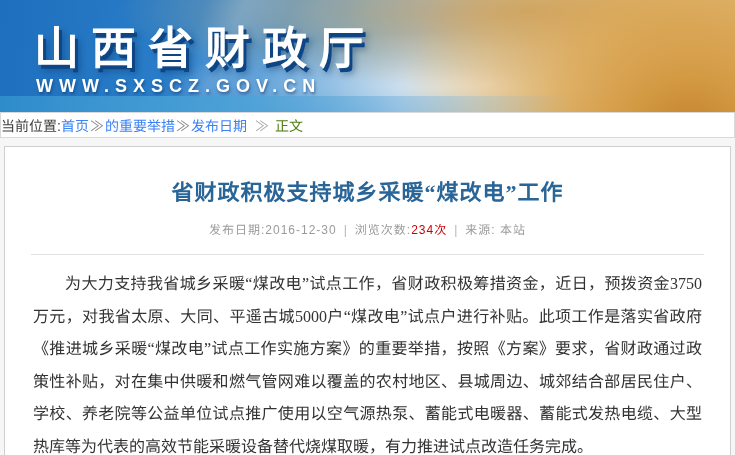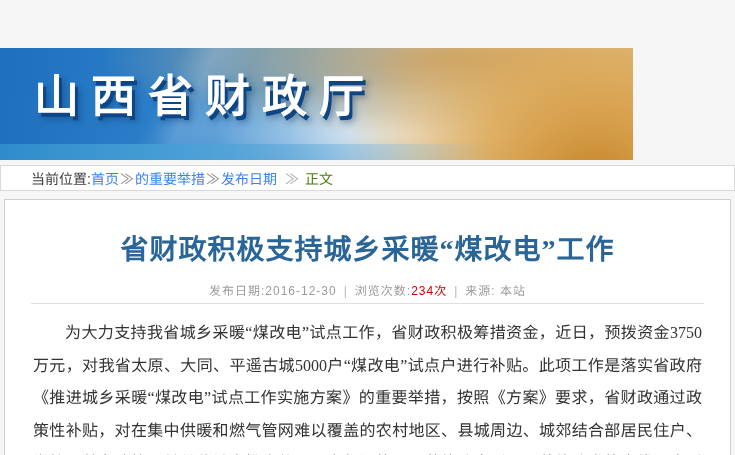--- a/index.html
+++ b/index.html
@@ -7,28 +7,27 @@
   body {
     width: 735px; height: 455px;
     background: #f6f6f6;
     font-family: "Liberation Sans", sans-serif;
     overflow: hidden;
   }
 
   
   .banner {
     position: relative;
-    width: 633px; height: 112px;
+    width: 735px; height: 112px;
     background:
       radial-gradient(circle at 94% 130%, #c07f28 0%, #d49a44 10%, rgba(219,166,82,0.85) 20%, rgba(219,166,82,0) 42%),
       radial-gradient(ellipse at 72% 10%, rgba(196,156,96,0.85) 0%, rgba(210,180,130,0.5) 28%, rgba(210,180,130,0) 55%),
       radial-gradient(ellipse at 66% 75%, rgba(255,255,255,0.8) 0%, rgba(255,255,255,0) 45%),
       linear-gradient(97deg, #1e6fbd 0%, #2c80ca 28%, #4d97d3 46%, #8fb7d6 57%, #c9d2cc 66%, #e7dcc2 80%, #f4ecd9 92%, #eadbb8 100%);
     overflow: hidden;
-    margin-top: 48px;
   }
   .banner::before {
     content: "";
     position: absolute; left: 0; top: 0; width: 60%; height: 100%;
     background: linear-gradient(115deg, rgba(255,255,255,0) 42%, rgba(255,255,255,0.16) 50%, rgba(255,255,255,0) 60%);
     pointer-events: none;
   }
   .banner::after {
     content: "";
     position: absolute; left: 0; bottom: 0; width: 100%; height: 16px;
@@ -45,51 +44,49 @@
   .site-url {
     position: absolute; left: 36px; top: 76px;
     font-size: 18px; font-weight: bold;
     letter-spacing: 6px; color: #ffffff;
     text-shadow: 1px 2px 3px rgba(10,50,100,0.55);
     white-space: nowrap; z-index: 2;
   }
 
   
   .crumb-bar {
-    margin-top: 5px;
     width: 735px; height: 26px;
     background: #ffffff;
     border: 1px solid #d9d9d9;
     display: flex; align-items: center;
-    padding-left: 30px;
     font-size: 14px; color: #3d3d3d;
   }
   .crumb-bar a { color: #3b82f6; text-decoration: none; }
   .crumb-sep { color: #8a8a8a; margin: 0 1px; }
   .crumb-current-sep { color: #aaaaaa; margin: 0 6px 0 8px; }
   .crumb-current { color: #4d7c0f; }
 
   
   .content-box {
     margin: 8px 4px 0 4px;
     width: 727px; height: 310px;
     background: #ffffff;
     border: 1px solid #cfcfcf;
   }
   .article-title {
     margin-top: 27px;
     text-align: center;
     font-family: "Liberation Serif", serif;
-    font-size: 28px; font-weight: bold;
+    font-size: 22px; font-weight: bold;
     letter-spacing: 1px;
     color: #2a6598;
   }
   .article-meta {
     margin: 14px 26px 0 26px;
-    padding-bottom: 5px;
+    padding-bottom: 17px;
     border-bottom: 1px solid #e0e0e0;
     text-align: center;
     font-size: 12px; color: #9b9b9b;
     letter-spacing: 1px;
   }
   .meta-sep { margin: 0 7px; color: #b5b5b5; }
   .views-value { color: #cc0000; }
   .article-body {
     margin: 13px 28px 0 28px;
     font-family: "Liberation Serif", serif;
@@ -97,20 +94,21 @@
     color: #333333;
     text-indent: 2em;
     text-align: justify;
   }
 </style>
 </head>
 <body>
 
 <div class="banner">
   <div class="site-name">山西省财政厅</div>
+  <div class="site-url">WWW.SXSCZ.GOV.CN</div>
 </div>
 
 <div class="crumb-bar">
   <span>当前位置:</span>
     <a href="#">首页</a>
     <span class="crumb-sep">≫</span>
     <a href="#">的重要举措</a>
     <span class="crumb-sep">≫</span>
     <a href="#">发布日期</a>
     <span class="crumb-current-sep">≫</span>

